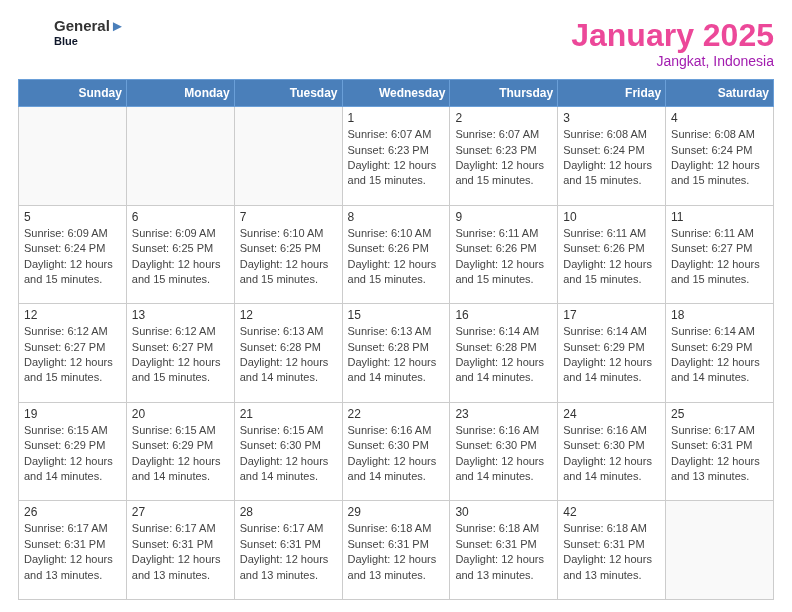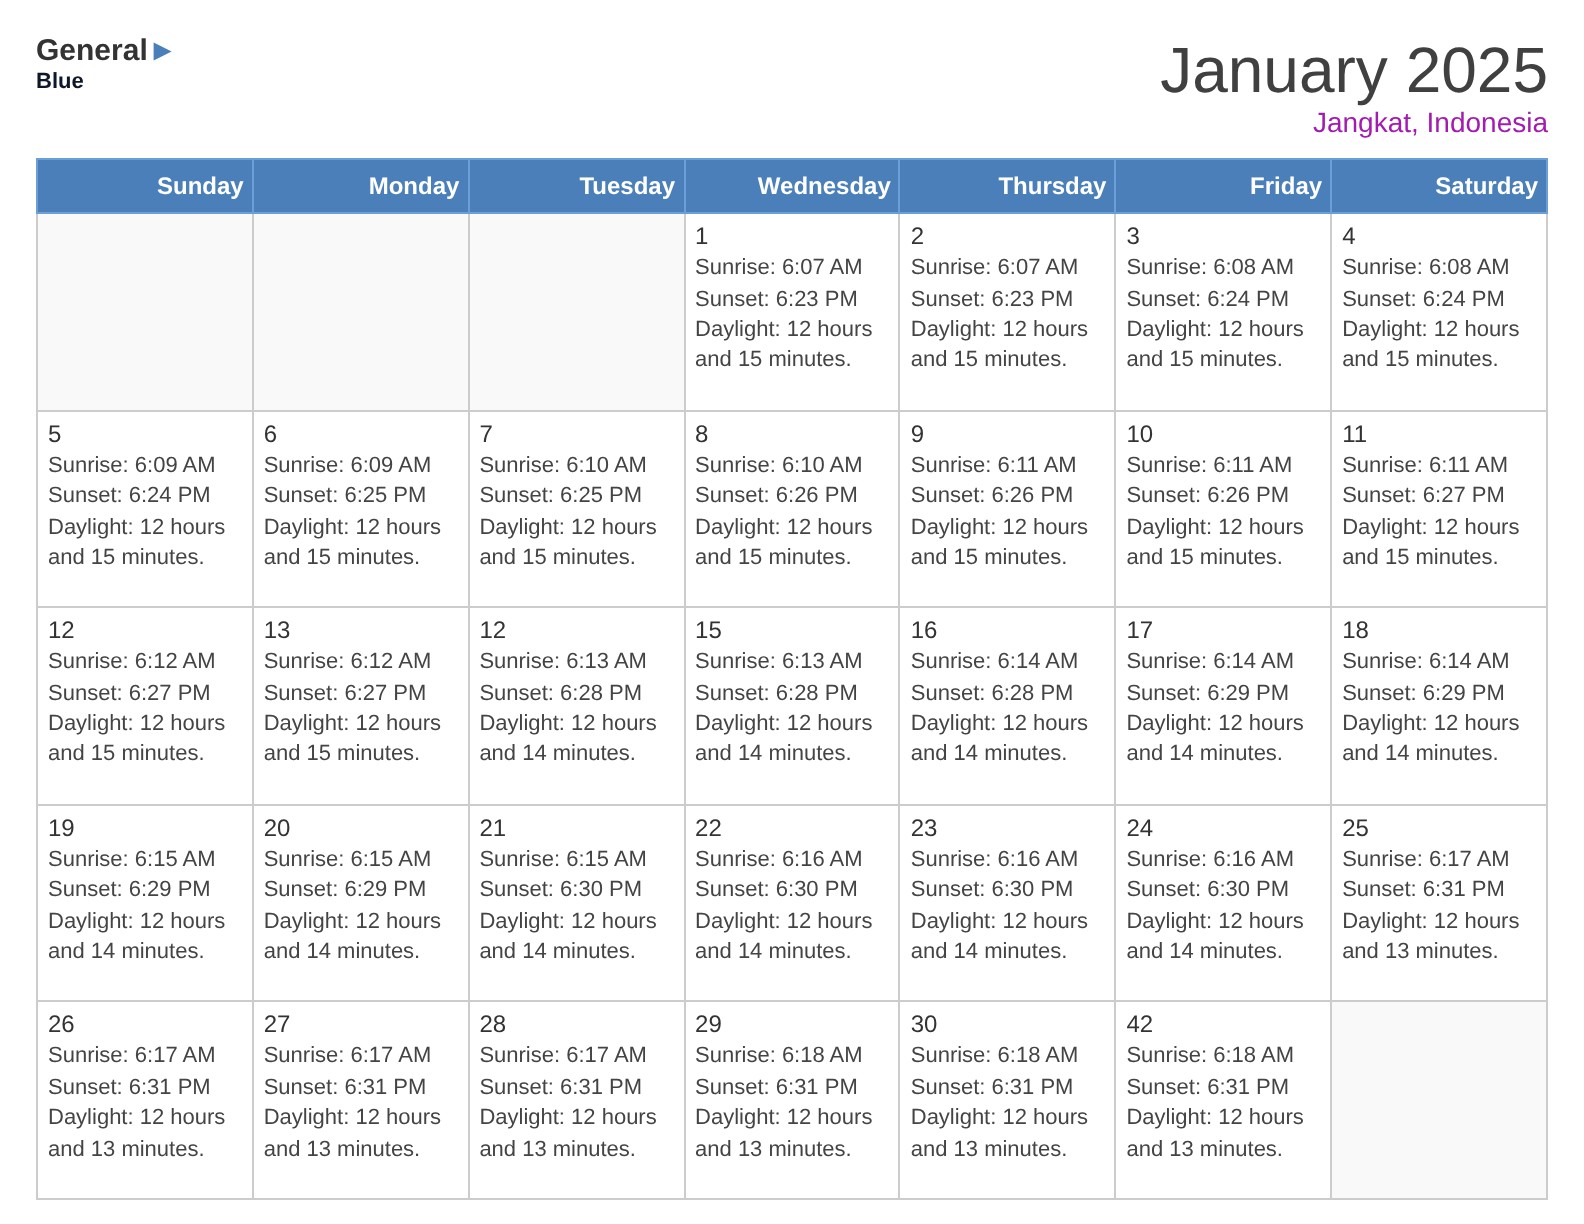--- a/index.html
+++ b/index.html
@@ -20,28 +20,29 @@
     .header {
       display: flex;
       justify-content: space-between;
       align-items: flex-start;
       margin-bottom: 10px;
     }
     .logo {
       display: flex;
       align-items: flex-end;
       gap: 2px;
+      margin-left: 36px;
     }
     .title-block {
       text-align: right;
     }
     .title-block h1 {
       font-size: 32px;
-      font-weight: normal;
-      color: #404040;
+      font-weight: bold;
+      color: #ec4899;
       line-height: 1.1;
     }
     .title-block h2 {
       font-size: 14px;
       font-weight: normal;
       color: #a21caf;
     }
     .calendar {
       flex: 1;
       border: 1px solid #ccc;

